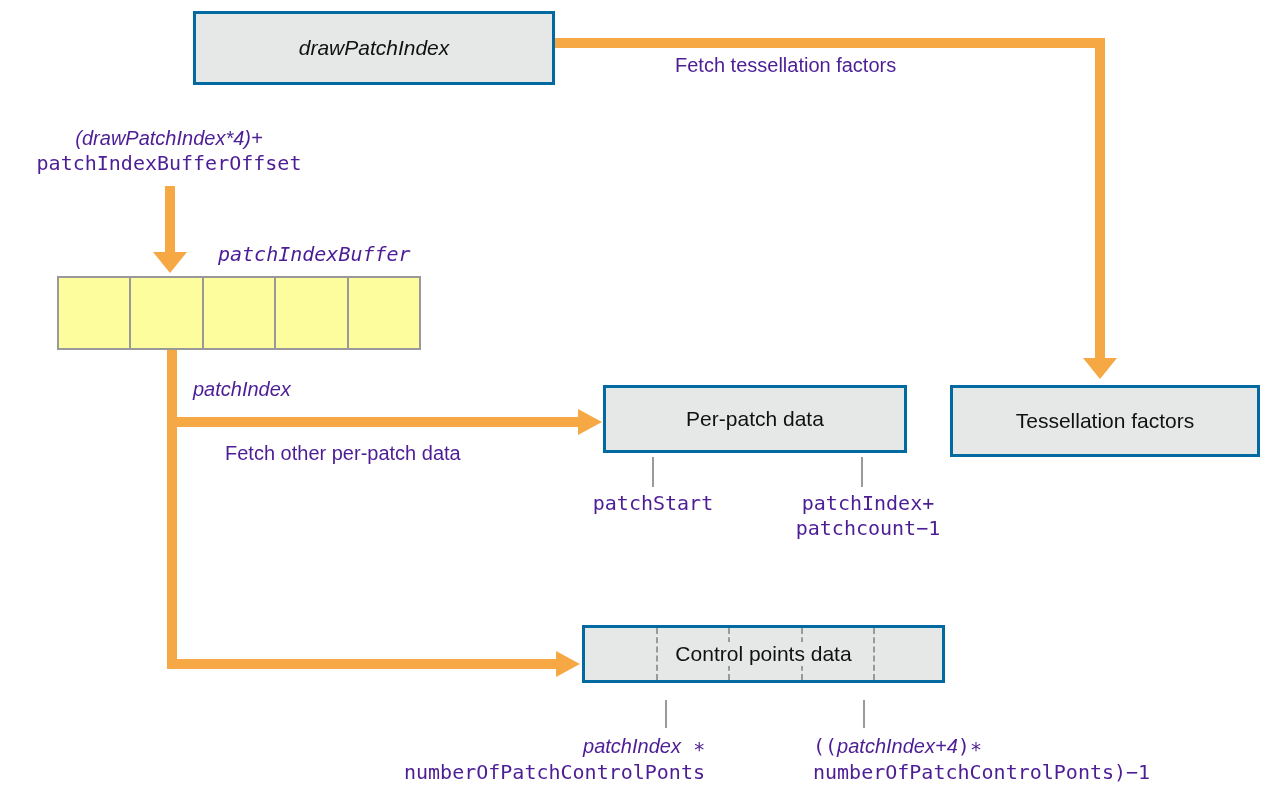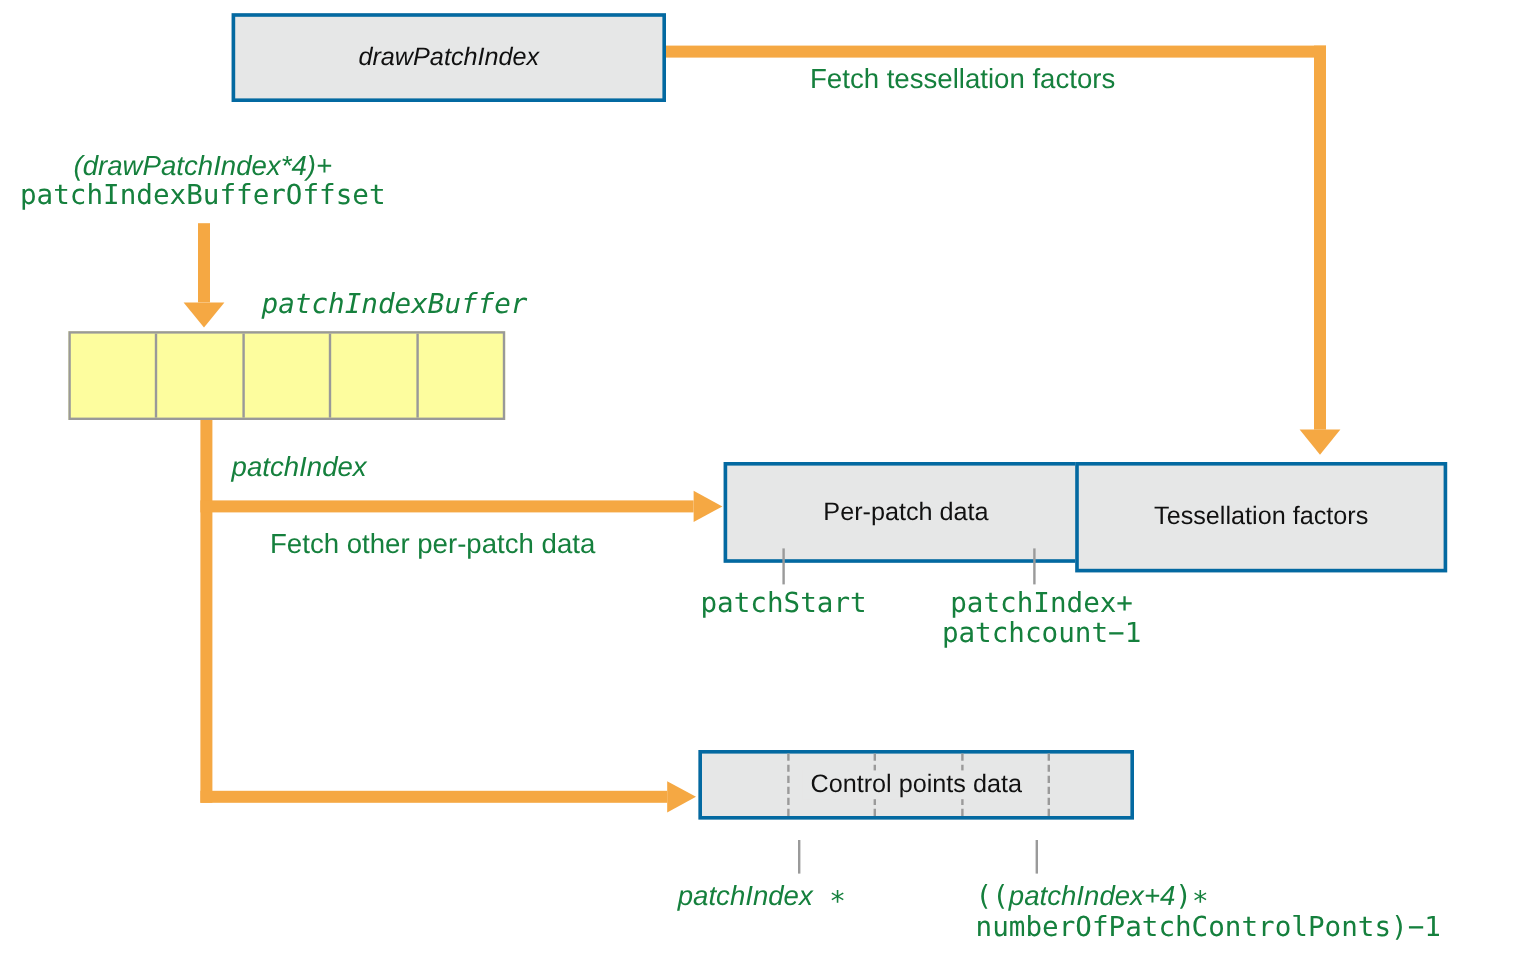--- a/index.html
+++ b/index.html
@@ -72,22 +72,22 @@
     position: absolute;
     top: 0;
     bottom: 0;
     width: 0;
     border-left: 2px dashed #9A9A9A;
   }
 
   
   .lbl {
     position: absolute;
-    font-size: 23px;
-    color: #15803d;
+    font-size: 20px;
+    color: #4c1d95;
     line-height: 25px;
     white-space: nowrap;
   }
 </style>
 </head>
 <body>
 
 <div id="canvas">
 
   <div class="shaft" style="left:555px; top:38px; width:550px; height:10px;"></div>
@@ -123,53 +123,54 @@
     <div class="buffer-cell"></div>
     <div class="buffer-cell"></div>
     <div class="buffer-cell"></div>
     <div class="buffer-cell"></div>
   </div>
 
   <div class="lbl italic" style="left:193px; top:377px;">patchIndex</div>
 
   <div class="lbl" style="left:225px; top:441px;">Fetch other per-patch data</div>
 
-  <div class="node-box" style="left:603px; top:385px; width:304px; height:84px;">
+  <div class="node-box" style="left:603px; top:385px; width:304px; height:68px;">
     <span>Per-patch data</span>
   </div>
 
   <div class="tick" style="left:652px; top:457px; height:30px;"></div>
   <div class="tick" style="left:861px; top:457px; height:30px;"></div>
 
   <div class="lbl mono" style="left:560px; top:491px; width:186px; text-align:center;">patchStart</div>
 
   <div class="lbl mono" style="left:778px; top:491px; width:180px; text-align:center;">
     <div>patchIndex+</div>
     <div>patchcount−1</div>
   </div>
 
-  <div class="node-box" style="left:896px; top:385px; width:310px; height:92px;">
+  <div class="node-box" style="left:950px; top:385px; width:310px; height:72px;">
     <span>Tessellation factors</span>
   </div>
 
   <div class="node-box" style="left:582px; top:625px; width:363px; height:58px;">
     <div class="dash-divider" style="left:71px;"></div>
     <div class="dash-divider" style="left:143px;"></div>
     <div class="dash-divider" style="left:216px;"></div>
     <div class="dash-divider" style="left:288px;"></div>
     <span style="position:relative; background:#E6E7E7; padding:0 6px;">Control points data</span>
   </div>
 
   <div class="tick" style="left:665px; top:700px; height:28px;"></div>
   <div class="tick" style="left:863px; top:700px; height:28px;"></div>
 
   <div class="lbl" style="left:360px; top:733px; width:345px; text-align:right; line-height:26px;">
     <div>
       <span class="italic">patchIndex</span><span class="mono"> ∗</span>
     </div>
+    <div class="mono">numberOfPatchControlPonts</div>
   </div>
 
   <div class="lbl" style="left:813px; top:733px; text-align:left; line-height:26px;">
     <div>
       <span class="mono">((</span><span class="italic">patchIndex+4</span><span class="mono">)∗</span>
     </div>
     <div class="mono">numberOfPatchControlPonts)−1</div>
   </div>
 
 </div>

